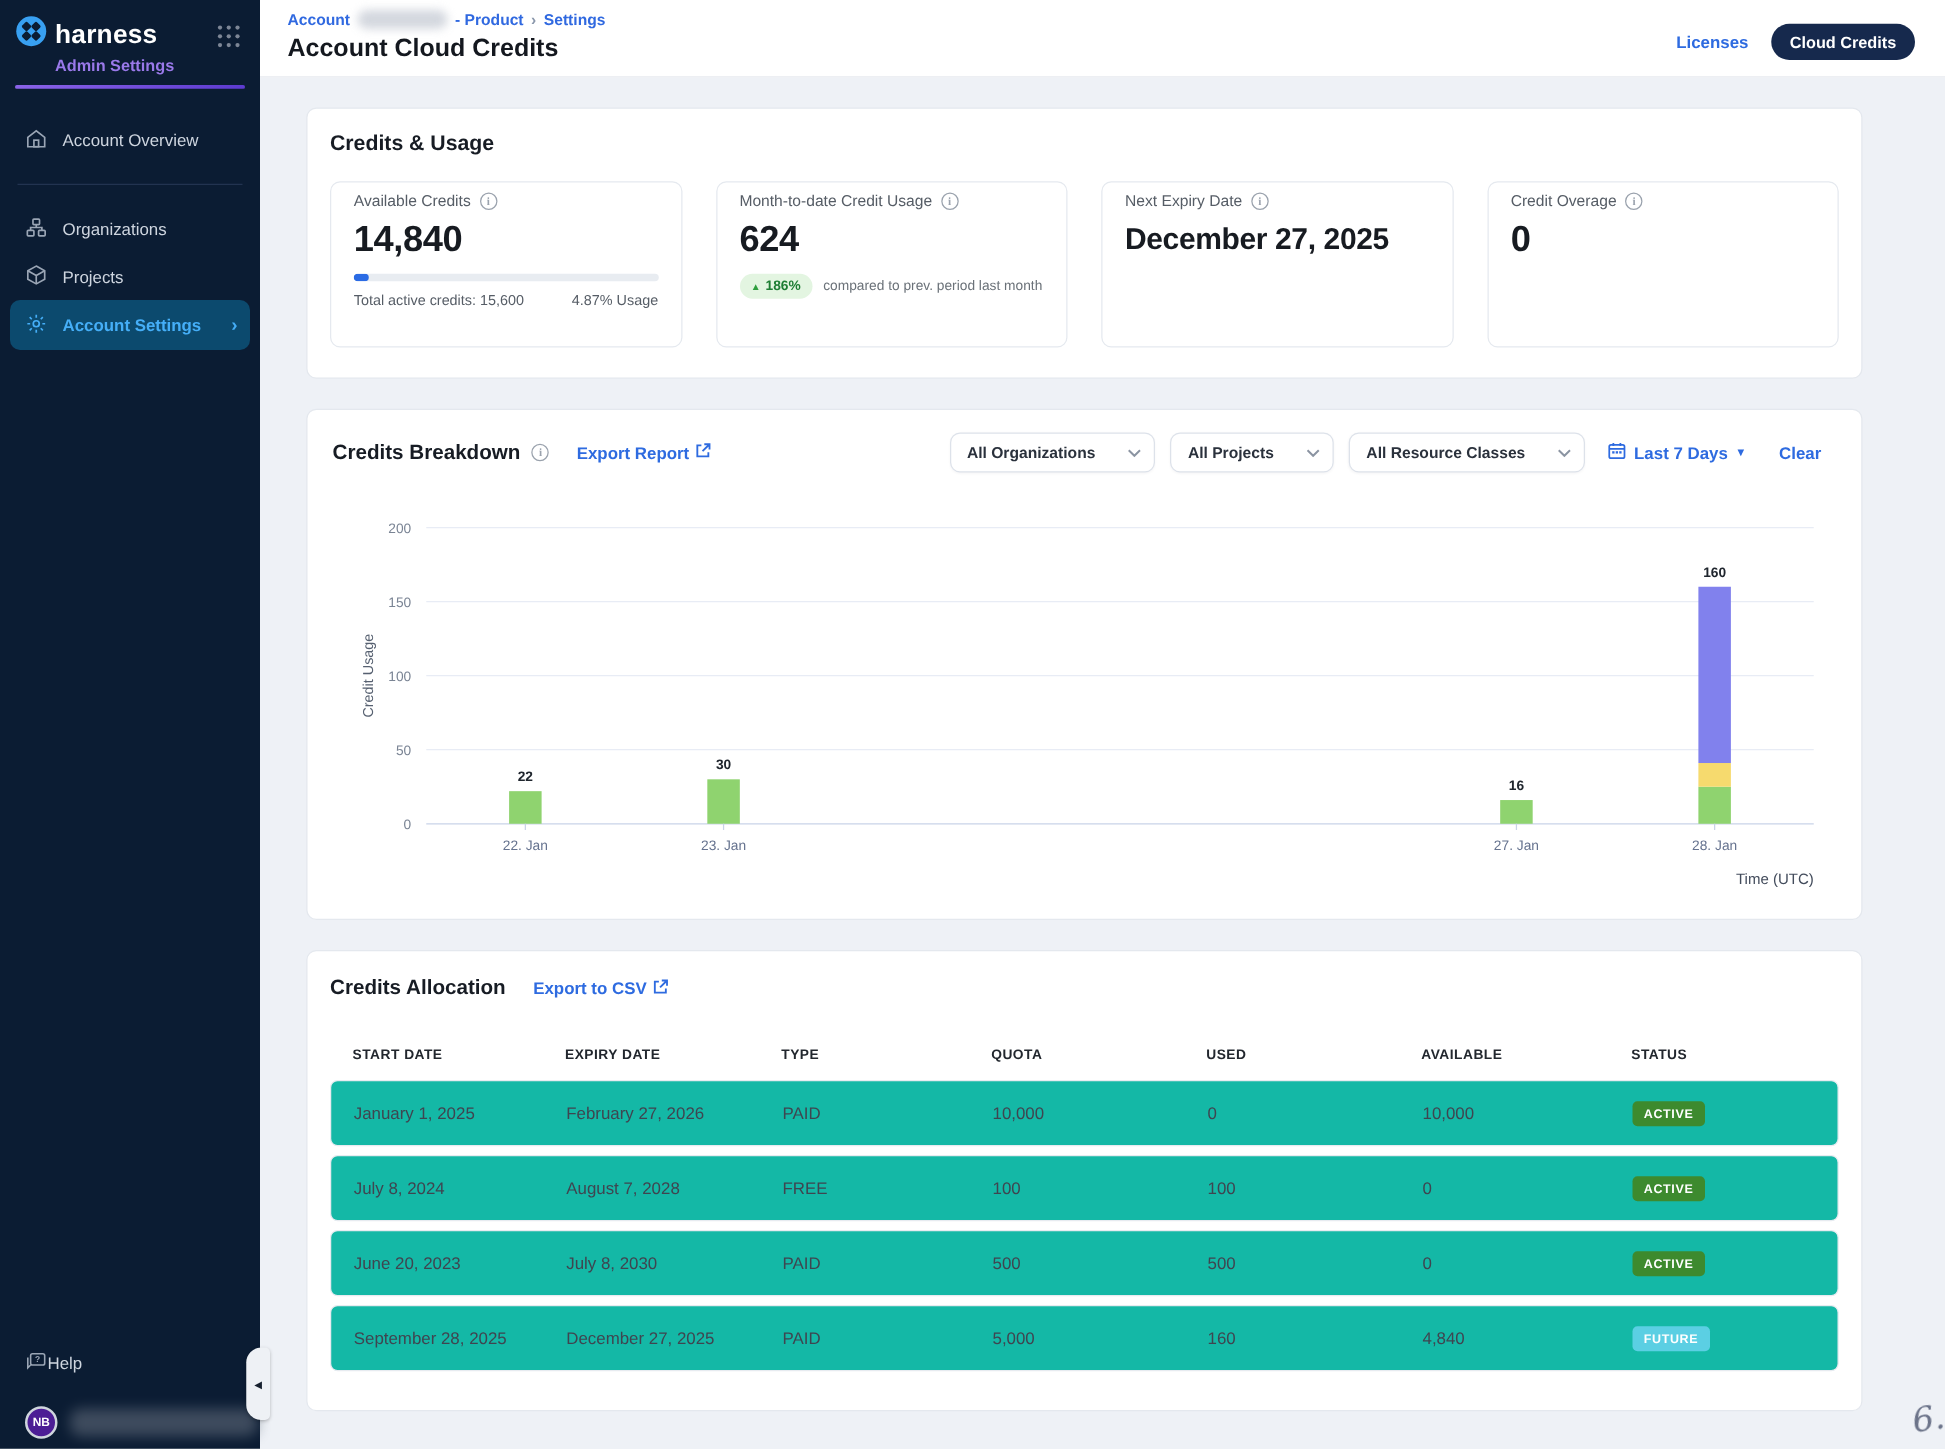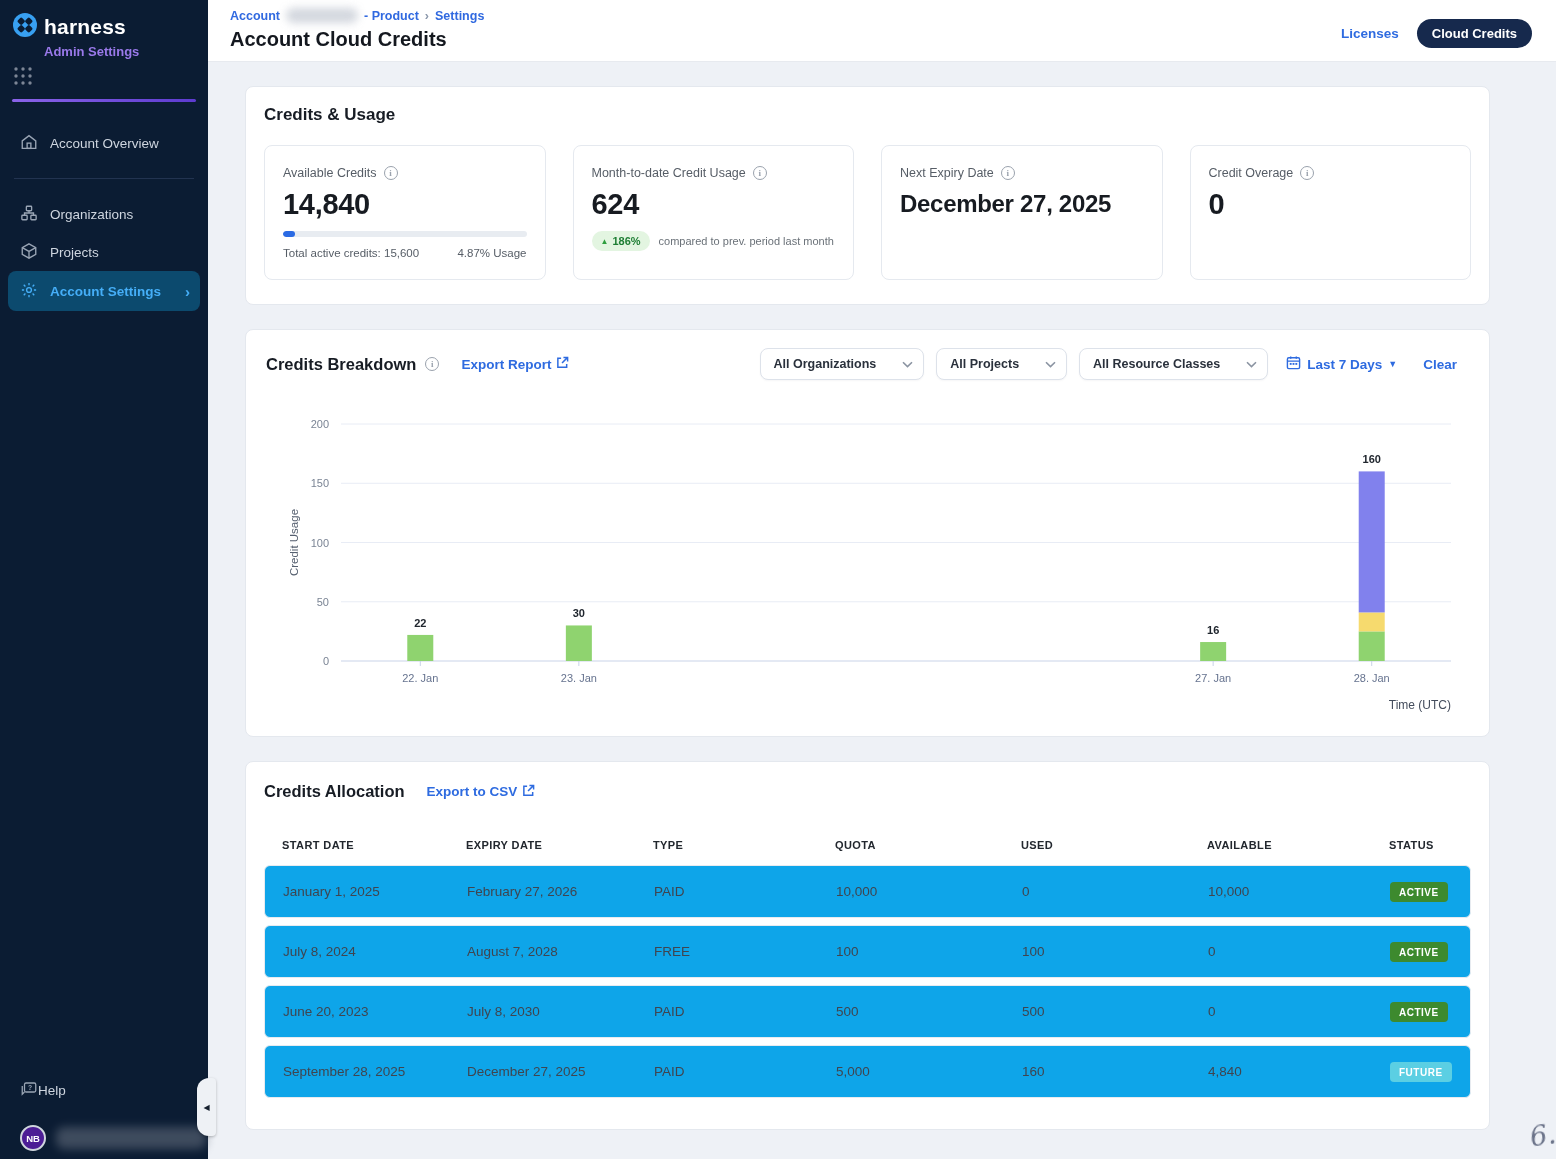--- a/index.html
+++ b/index.html
@@ -1,20 +1,20 @@
 <!DOCTYPE html>
 <html><head>
 <meta charset="utf-8">
 <style>
   * { margin:0; padding:0; box-sizing:border-box; }
   html,body { width:1556px; height:1159px; overflow:hidden; font-family:"Liberation Sans", sans-serif; background:#eef1f6; }
 
   
   .sidebar { position:fixed; left:0; top:0; width:208px; height:1159px; background:#0b1c33; color:#ced5df; z-index:5; }
-  .logo-row { display:flex; align-items:flex-start; justify-content:space-between; padding:12px 14px 0 12px;flex-direction:column; }
+  .logo-row { display:flex; align-items:flex-start; justify-content:space-between; padding:12px 14px 0 12px; }
   .brand-wrap { display:flex; flex-direction:column; }
   .brand-line { display:flex; align-items:center; gap:6px; }
   .brand-name { color:#fff; font-size:21px; font-weight:700; letter-spacing:0.2px; }
   .brand-sub { color:#9a79ea; font-size:13px; font-weight:700; margin:2px 0 0 32px; }
   .purple-rule { height:3px; margin:8px 12px 0 12px; background:linear-gradient(90deg,#8a63e8,#5d3bd0); border-radius:2px; }
   .grid-icon { margin-top:6px; cursor:pointer; }
   .nav { margin-top:22px; }
   .nav-item { display:flex; align-items:center; gap:12px; height:38px; padding:0 14px 0 20px; font-size:13.5px; color:#ced5df; cursor:pointer; }
   .nav-item svg { flex:0 0 auto; }
   .nav-item .chev { margin-left:auto; font-size:15px; font-weight:700; }
@@ -39,21 +39,21 @@
   .licenses-link { color:#2e6be0; font-size:13.5px; font-weight:700; cursor:pointer; }
   .cc-pill { background:#16294d; color:#fff; font-size:13px; font-weight:700; border:none; border-radius:16px; padding:7px 15px; cursor:pointer; }
 
   .content { padding:24px 66px 0 37px; }
   .card { background:#fff; border:1px solid #e4e8ee; border-radius:8px; }
   .section-title { font-size:17px; font-weight:700; color:#171c24; }
 
   
   .usage-card { padding:18px 18px 24px 18px; }
   .stat-grid { display:grid; grid-template-columns:repeat(4,1fr); gap:27px; margin-top:20px; }
-  .stat-card { border:1px solid #e5e9ef; border-radius:8px; padding:20px 18px; min-height:133px; background:#fff; }
+  .stat-card { border:1px solid #e5e9ef; border-radius:8px; padding:8px 18px; min-height:133px; background:#fff; }
   .stat-label-row { display:flex; align-items:center; gap:7px; font-size:12.5px; color:#565d66; }
   .info-dot { width:14px; height:14px; border:1.3px solid #9aa2ad; border-radius:50%; color:#9aa2ad; font-size:9px; font-weight:700; display:inline-flex; align-items:center; justify-content:center; font-family:"Liberation Serif", serif; cursor:pointer; }
   .stat-value { font-size:29px; font-weight:700; color:#171b21; margin-top:8px; letter-spacing:-0.3px; }
   .stat-value.date { font-size:24px; line-height:1.3; }
   .progress-track { height:6px; background:#e8ecf1; border-radius:3px; margin-top:10px; overflow:hidden; }
   .progress-fill { height:100%; background:#2b6be4; border-radius:3px; }
   .stat-sub-row { display:flex; justify-content:space-between; font-size:11.5px; color:#565d66; margin-top:10px; }
   .delta-row { display:flex; align-items:center; gap:9px; margin-top:10px; }
   .delta-badge { background:#e3f5e1; border-radius:10px; padding:4px 9px; font-size:11px; font-weight:700; color:#1e7e34; display:inline-flex; align-items:center; gap:4px; }
   .delta-badge .arrow { font-size:8px; color:#2e9e3e; }
@@ -71,24 +71,24 @@
   .clear-link { color:#2e6be0; font-size:13.5px; font-weight:700; cursor:pointer; margin-left:14px; margin-right:12px; }
   .chart-wrap { margin-top:14px; }
   .chart-legend { display:flex; align-items:center; gap:38px; margin:4px 0 0 48px; }
   .legend-item { display:flex; align-items:center; gap:10px; font-size:11px; font-weight:600; color:#454f5d; letter-spacing:0.3px; cursor:pointer; }
   .legend-pill { width:34px; height:9px; border-radius:5px; }
 
   
   .alloc-card { margin-top:24px; padding:20px 18px 24px 18px; min-height:360px; }
   .alloc-head { display:flex; align-items:center; }
   .alloc-table { margin-top:38px; }
-  .t-cols { display:grid; grid-template-columns:170px 173px 168px 172px 172px 168px 1fr;gap:14px; }
+  .t-cols { display:grid; grid-template-columns:170px 173px 168px 172px 172px 168px 1fr; }
   .t-head { padding:0 0 14px 0; }
   .t-head .th { font-size:11px; font-weight:700; color:#22272e; letter-spacing:0.4px; padding-left:18px; }
-  .t-row { background:#0ea5e9; border:1px solid #e7ebf0; border-radius:6px; margin-bottom:7px; height:53px; align-items:center; }
+  .t-row { background:#14b8a6; border:1px solid #e7ebf0; border-radius:6px; margin-bottom:7px; height:53px; align-items:center; }
   .t-row .td { font-size:13.5px; color:#3f4550; padding-left:18px; }
   .status-badge { display:inline-block; padding:5px 9px 4px 9px; border-radius:4px; color:#fff; font-size:10px; font-weight:700; letter-spacing:0.5px; }
 
   .annotation { position:fixed; right:0px; bottom:8px; font-family:"DejaVu Serif", serif; font-style:italic; font-size:27px; color:#6b7389; transform:rotate(-8deg); }
 </style>
 </head>
 <body>
 
 <div class="sidebar">
   <div class="logo-row">

